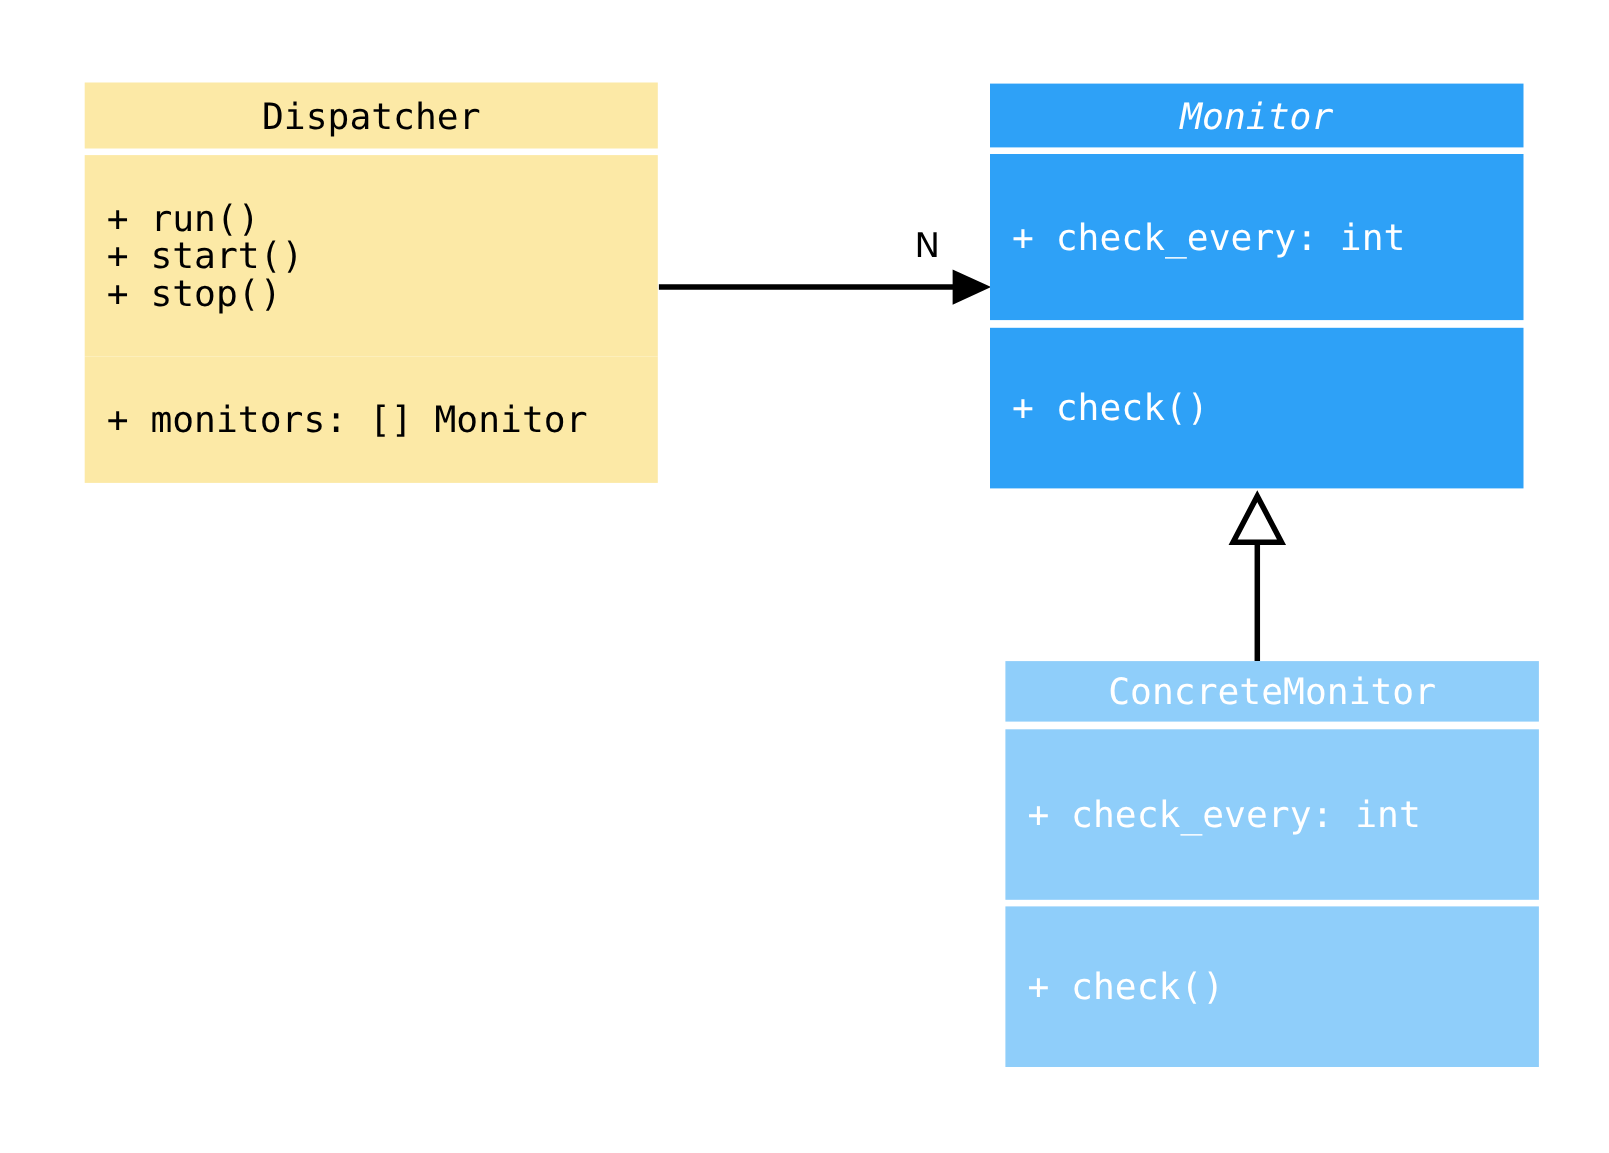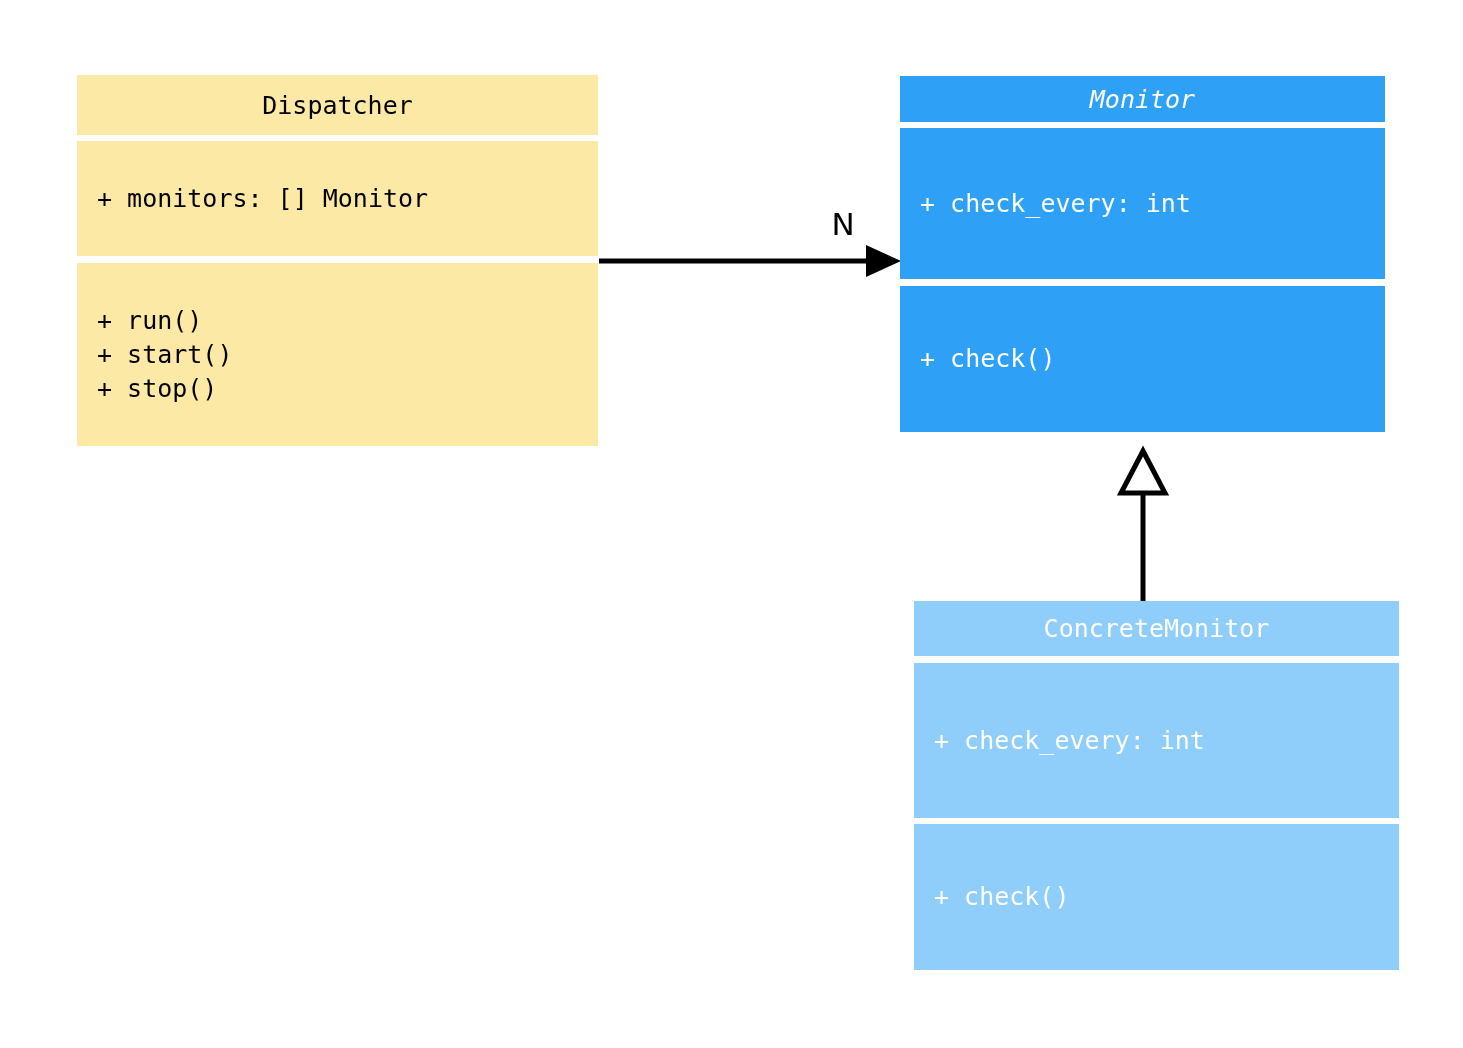--- a/index.html
+++ b/index.html
@@ -23,21 +23,21 @@
     height: 1048px;
     pointer-events: none;
   }
   .uml-class {
     position: absolute;
   }
   .sec {
     box-sizing: border-box;
     display: flex;
     align-items: center;
-    font-size: 25px;
+    font-size: 33px;
   }
   .sec.title {
     justify-content: center;
     letter-spacing: 0;
   }
   .sec.title.italic {
     font-style: italic;
   }
   .sec.body {
     flex-direction: column;
@@ -73,32 +73,32 @@
     <g>
       <line x1="1143" y1="491" x2="1143" y2="601" stroke="#000000" stroke-width="5"></line>
       <polygon points="1143,451 1121,493 1165,493" fill="#ffffff" stroke="#000000" stroke-width="5" stroke-linejoin="miter"></polygon>
     </g>
   </svg>
 
   <div class="multiplicity">N</div>
 
   <div class="uml-class" style="left: 77px; top: 75px; width: 521px; color: rgb(0, 0, 0);">
     <div class="sec title" style="height: 60px; margin-bottom: 6px; background-color: rgb(252, 233, 166);">Dispatcher</div>
-    <div class="sec body" style="height: 115px; margin-bottom: 7px; background-color: rgb(252, 233, 166);">
-      <div class="member-line">+ monitors: [] Monitor</div>
-    </div>
     <div class="sec body" style="height: 183px; background-color: rgb(252, 233, 166);">
       <div class="member-line">+ run()</div>
       <div class="member-line">+ start()</div>
       <div class="member-line">+ stop()</div>
     </div>
+    <div class="sec body" style="height: 115px; margin-bottom: 7px; background-color: rgb(252, 233, 166);">
+      <div class="member-line">+ monitors: [] Monitor</div>
+    </div>
   </div>
 
   <div class="uml-class" style="left: 900px; top: 76px; width: 485px; color: rgb(255, 255, 255);">
-    <div class="sec title italic" style="height: 46px; margin-bottom: 6px; background-color: rgb(46, 161, 247);">Monitor</div>
+    <div class="sec title italic" style="height: 58px; margin-bottom: 6px; background-color: rgb(46, 161, 247);">Monitor</div>
     <div class="sec body" style="height: 151px; margin-bottom: 7px; background-color: rgb(46, 161, 247);">
       <div class="member-line">+ check_every: int</div>
     </div>
     <div class="sec body" style="height: 146px; background-color: rgb(46, 161, 247);">
       <div class="member-line">+ check()</div>
     </div>
   </div>
 
   <div class="uml-class" style="left: 900px; top: 601px; width: 485px; color: rgb(255, 255, 255); padding-left: 14px;">
     <div class="sec title" style="height: 55px; margin-bottom: 7px; background-color: rgb(143, 206, 250);">ConcreteMonitor</div>

